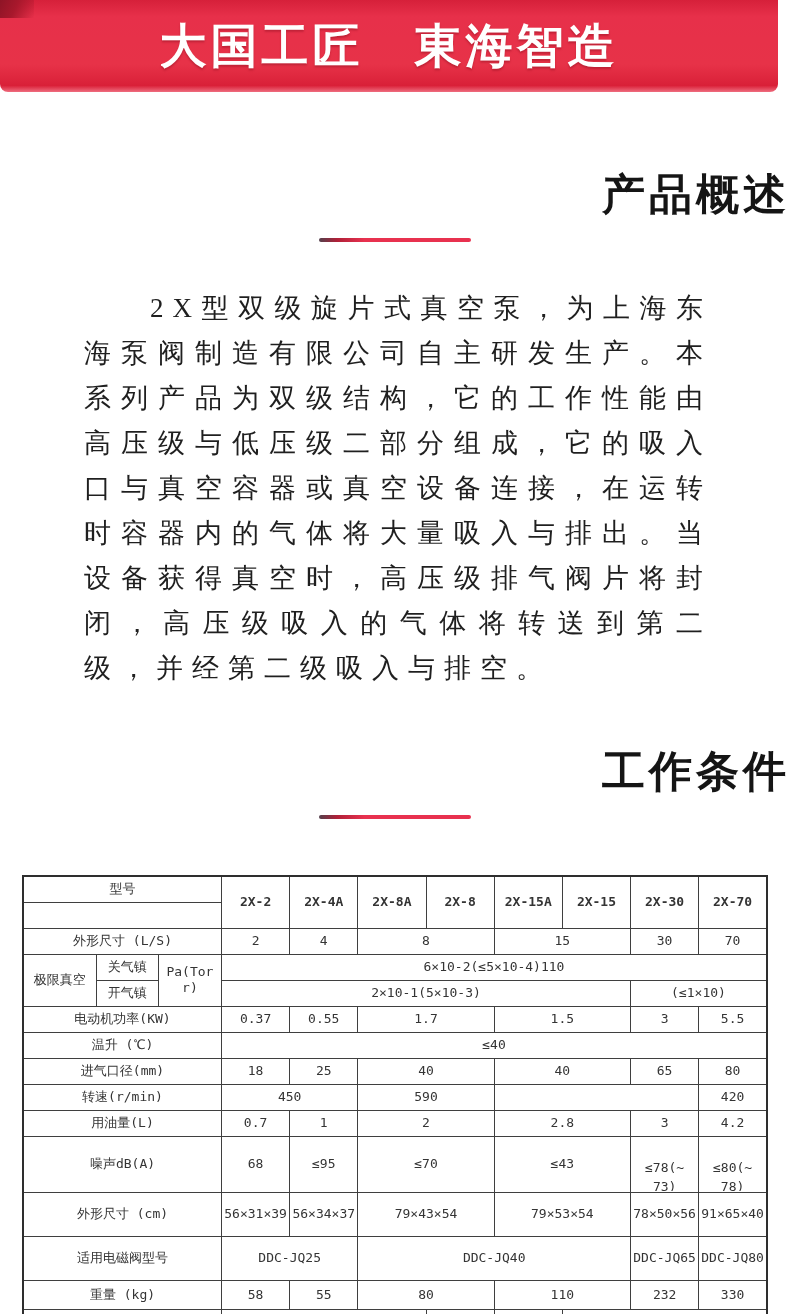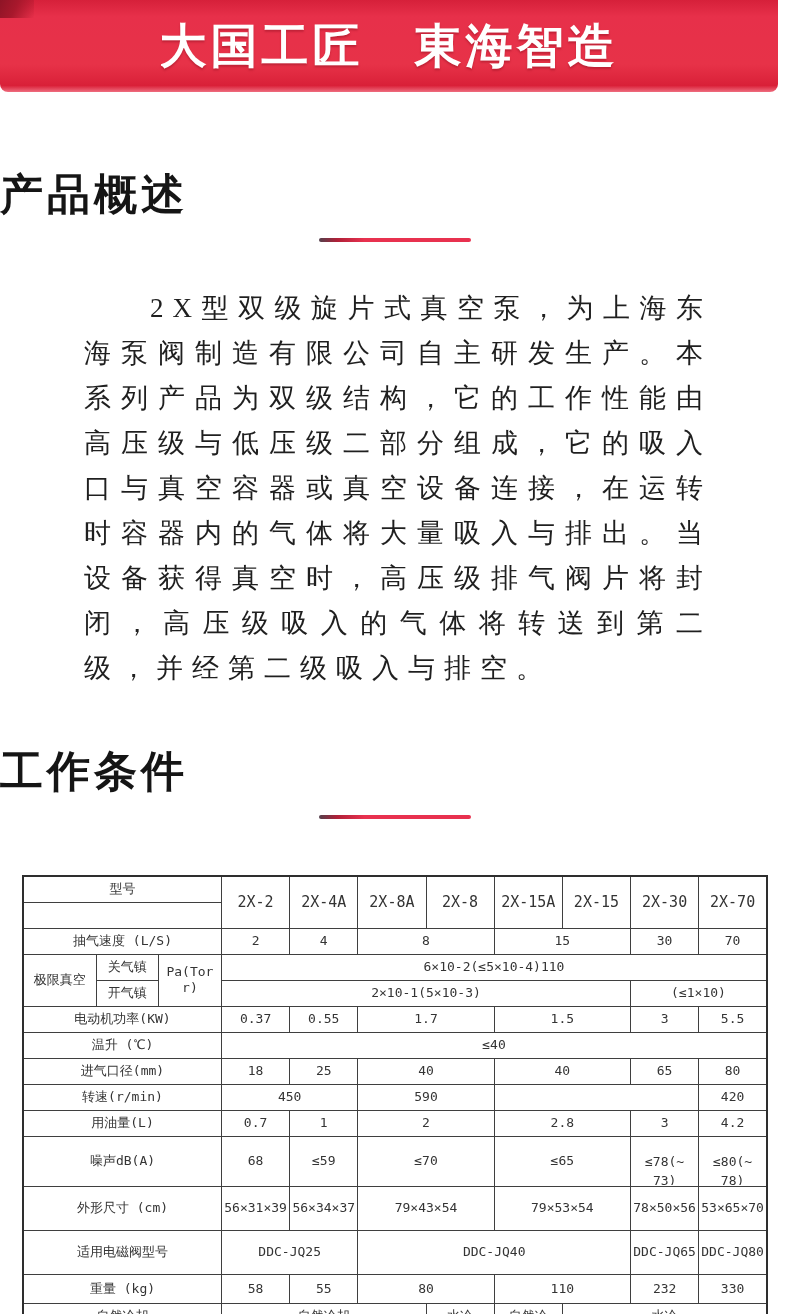--- a/index.html
+++ b/index.html
@@ -18,21 +18,21 @@
     content:"";position:absolute;left:0;top:0;width:34px;height:18px;
     background:linear-gradient(115deg,#8e1426 0%,#a8182c 45%,rgba(168,24,44,0) 100%);
     pointer-events:none;
   }
   .banner-title{
     color:#ffffff;font-size:47px;font-weight:900;letter-spacing:4px;
     text-shadow:0 2px 2px rgba(120,8,24,.35);
   }
   
   .section-title{
-    margin-top:74px;text-align:left;font-size:43px;font-weight:800;
+    margin-top:74px;text-align:right;font-size:43px;font-weight:800;
     color:#151515;letter-spacing:4px;
   }
   .section-title.second{margin-top:52px;}
   .title-underline{
     width:152px;height:4px;margin:14px auto 0 auto;border-radius:2px;
     background:linear-gradient(90deg,#54404c 0%,#b02038 12%,#e8314f 30%,#e8314f 100%);
   }
   
   .overview{
     width:628px;margin:44px auto 6px 84px;
@@ -52,25 +52,25 @@
     padding:1px 2px;word-break:break-all;line-height:16px;
   }
   table.spec{border:2px solid #2e2e2e;}
   tr.h27{height:26px;}
   tr.rh{height:26px;}
   tr.noise-row{height:34px;}
   tr.dims-row{height:44px;}
   tr.valve-row{height:44px;}
   tr.weight-row{height:29px;}
   tr.cool-row{height:26px;}
-  td.model-cell{font-size:15px;}
+  td.model-cell{font-size:13px;font-weight:bold;}
   .noise-td{vertical-align:top;padding:0;}
   .clipbox{
     height:33px;overflow:hidden;display:block;
-    padding-top:14px;line-height:19px;
+    padding-top:20px;line-height:19px;
   }
   .clipbox span{display:block;}
 </style>
 </head>
 <body>
 
 <div class="banner">
   <div class="banner-title">大国工匠　東海智造</div>
 </div>
 
@@ -108,21 +108,21 @@
     <td rowspan="2" class="model-cell">2X-15A</td>
     <td rowspan="2" class="model-cell">2X-15</td>
     <td rowspan="2" class="model-cell">2X-30</td>
     <td rowspan="2" class="model-cell">2X-70</td>
   </tr>
   <tr class="h27">
     <td colspan="3"></td>
   </tr>
 
   <tr class="rh">
-    <td colspan="3">抽气速度 (L/S)</td>
+    <td colspan="3">外形尺寸 (L/S)</td>
     <td>2</td>
     <td>4</td>
     <td colspan="2">8</td>
     <td colspan="2">15</td>
     <td>30</td>
     <td>70</td>
   </tr>
 
   <tr class="rh">
     <td rowspan="2">极限真空</td>
@@ -176,23 +176,23 @@
     <td>1</td>
     <td colspan="2">2</td>
     <td colspan="2">2.8</td>
     <td>3</td>
     <td>4.2</td>
   </tr>
 
   <tr class="noise-row">
     <td colspan="3">噪声dB(A)</td>
     <td>68</td>
-    <td>≤59</td>
+    <td>≤95</td>
     <td colspan="2">≤70</td>
-    <td colspan="2">≤65</td>
+    <td colspan="2">≤43</td>
     <td class="noise-td">
       <span class="clipbox">
         <span>≤78(~</span>
         <span>73)</span>
       </span>
     </td>
     <td class="noise-td">
       <span class="clipbox">
         <span>≤80(~</span>
         <span>78)</span>
@@ -200,21 +200,21 @@
     </td>
   </tr>
 
   <tr class="dims-row">
     <td colspan="3">外形尺寸 (cm)</td>
     <td>56×31×39</td>
     <td>56×34×37</td>
     <td colspan="2">79×43×54</td>
     <td colspan="2">79×53×54</td>
     <td>78×50×56</td>
-    <td>53×65×70</td>
+    <td>91×65×40</td>
   </tr>
 
   <tr class="valve-row">
     <td colspan="3">适用电磁阀型号</td>
     <td colspan="2">DDC-JQ25</td>
     <td colspan="4">DDC-JQ40</td>
     <td>DDC-JQ65</td>
     <td>DDC-JQ80</td>
   </tr>
 

